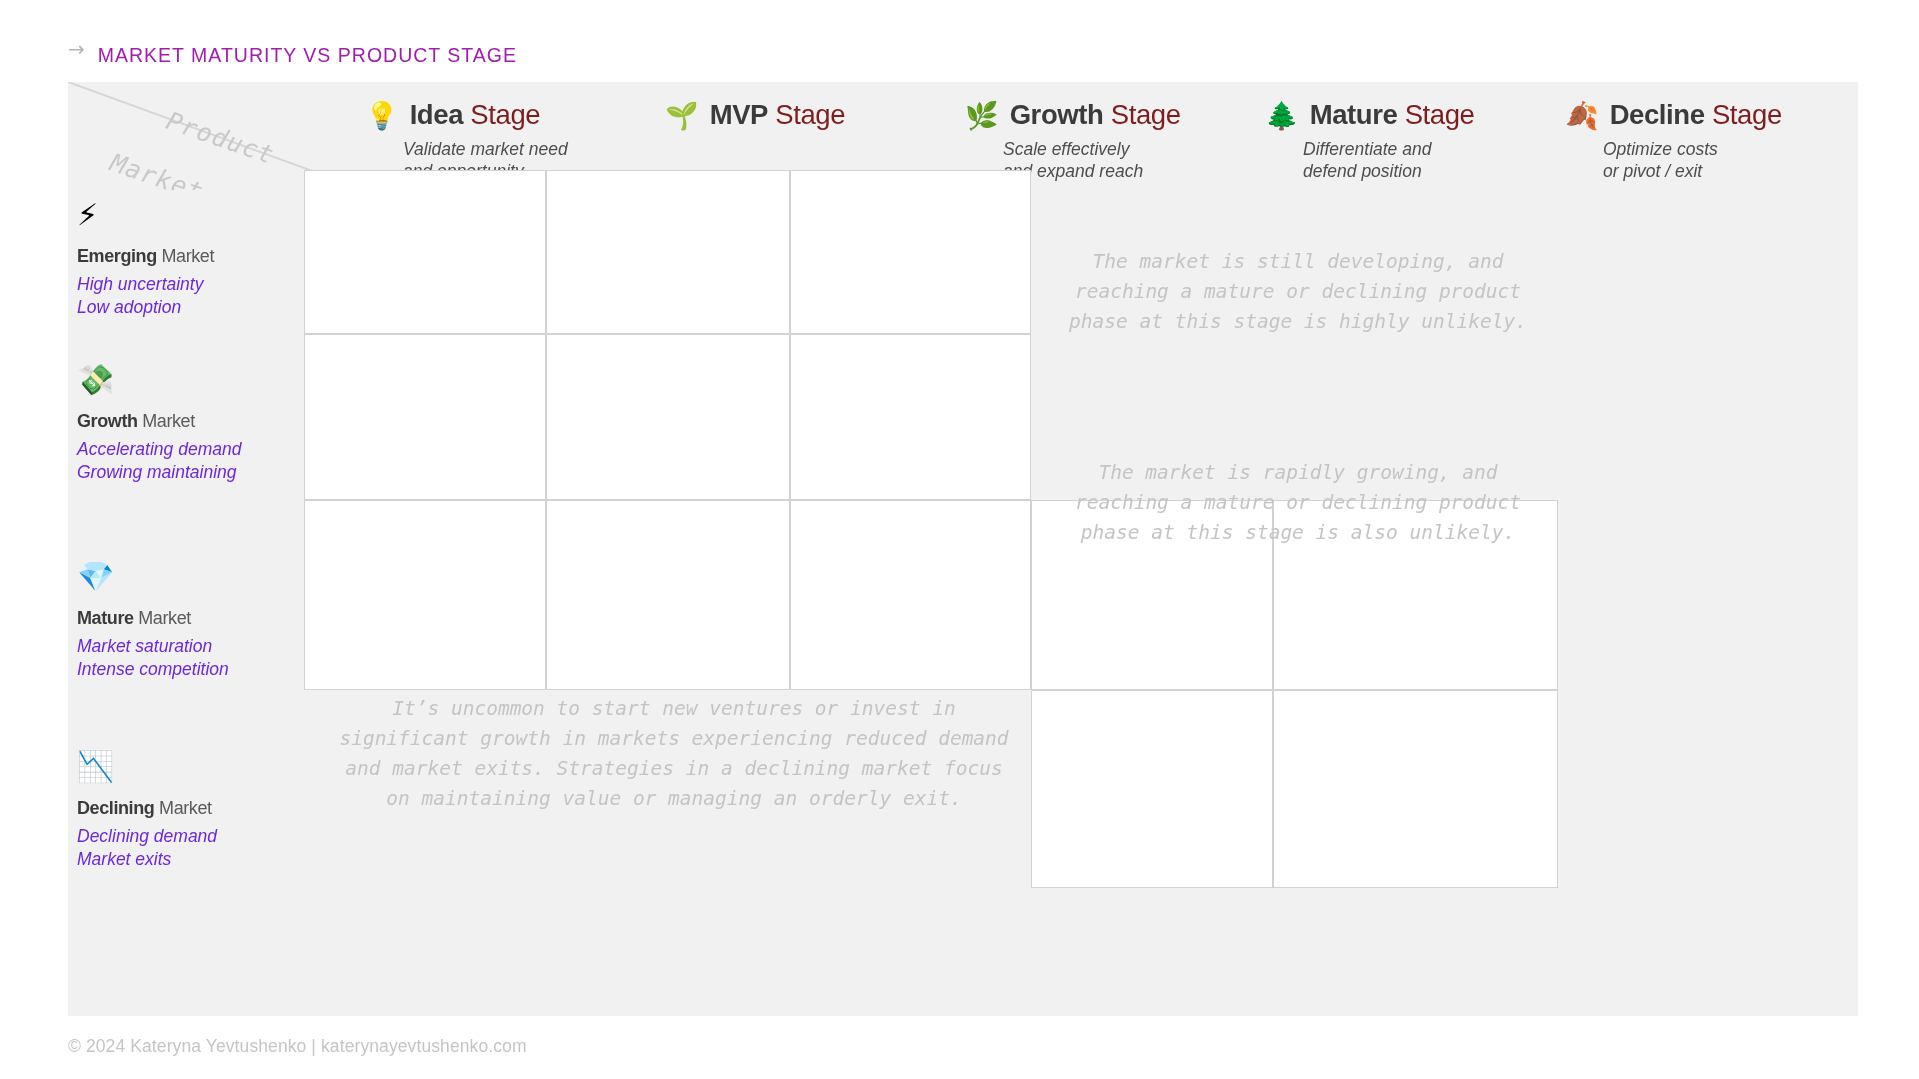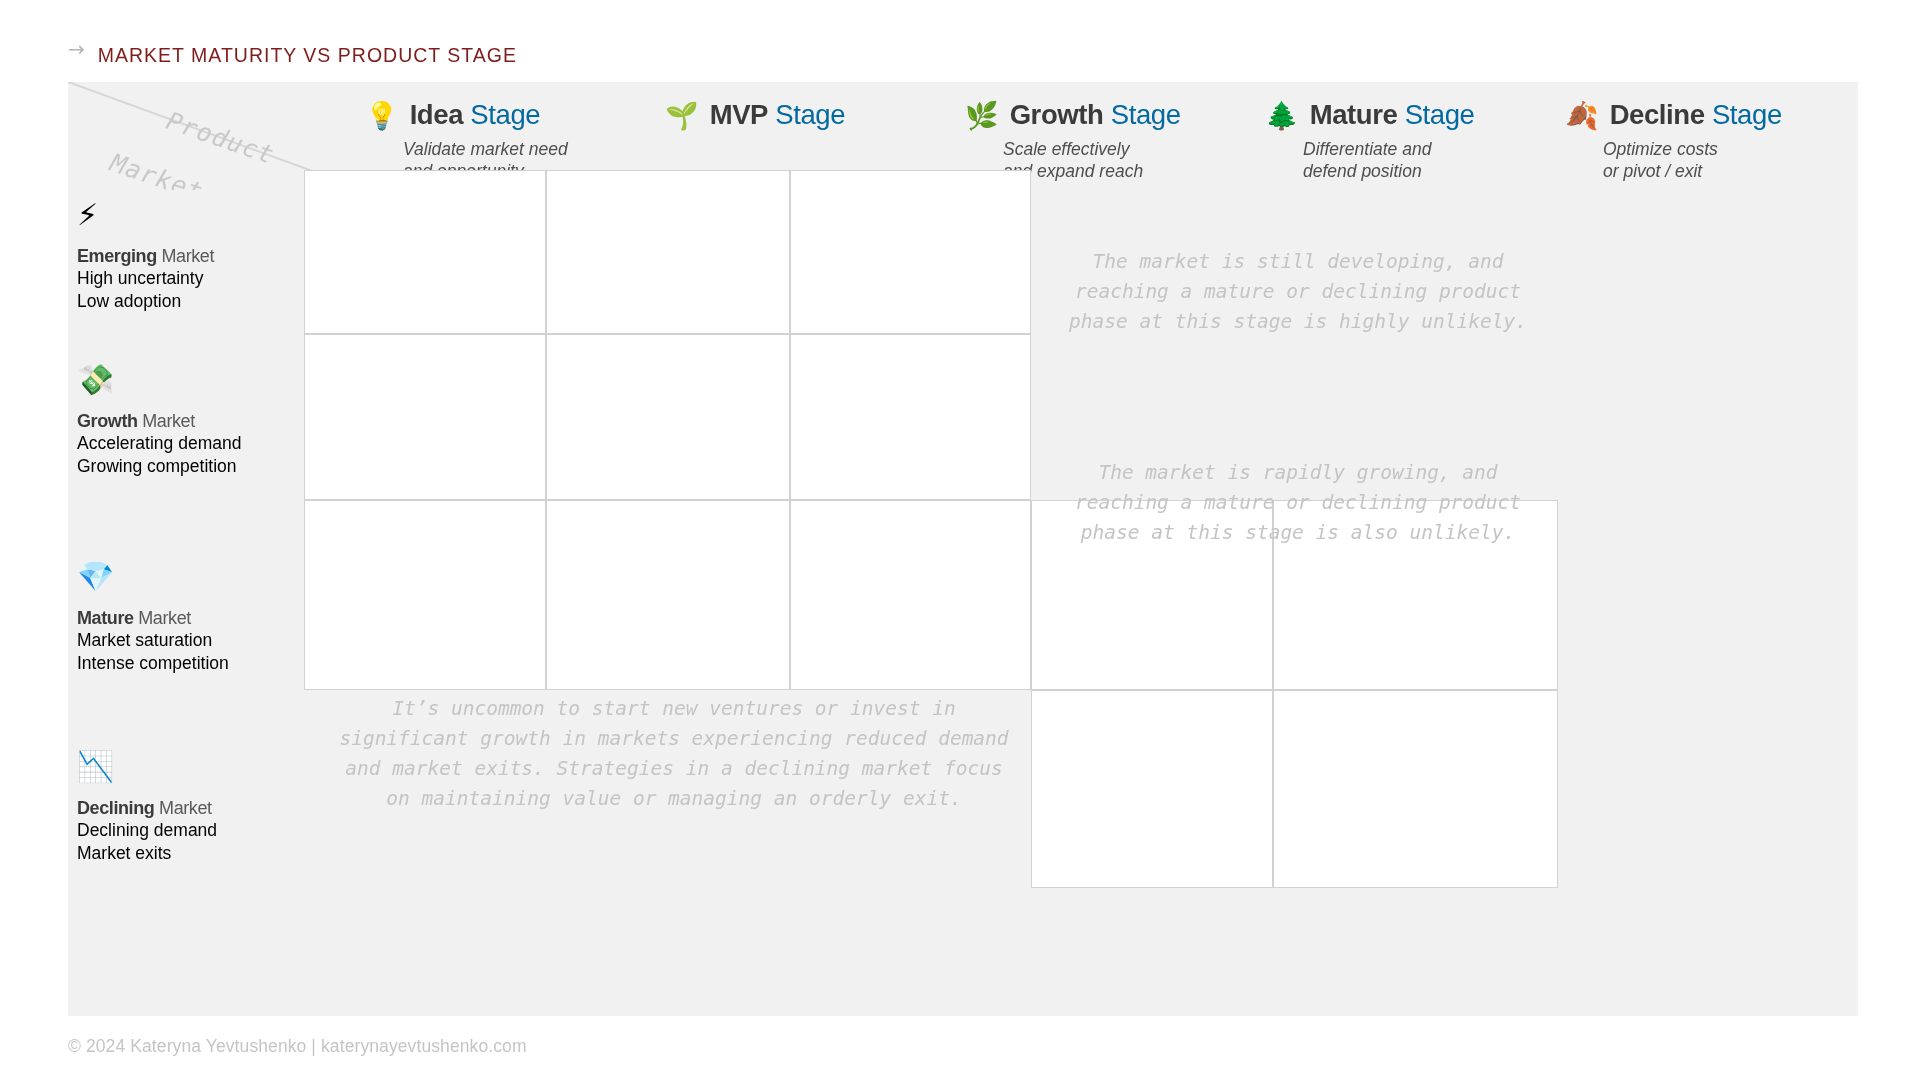--- a/index.html
+++ b/index.html
@@ -27,21 +27,21 @@
   }
   #breadcrumb .arrow {
     font-size: 20px;
     color: #b4b4b4;
     line-height: 1;
     font-family: "DejaVu Sans", sans-serif;
   }
   #breadcrumb .crumb-text {
     font-size: 19.5px;
     letter-spacing: 1.0px;
-    color: #7f1d1d;
+    color: #a21caf;
     font-weight: 400;
     margin-top: 12px;
   }
 
   
   #panel {
     position: absolute;
     left: 68px;
     top: 82px;
     width: 1790px;
@@ -117,21 +117,21 @@
     letter-spacing: -0.4px;
     white-space: nowrap;
   }
   .colhead .title b {
     font-weight: 700;
     color: #3b3b3b;
     margin-top: 36px;
   }
   .colhead .title span {
     font-weight: 400;
-    color: #0369a1;
+    color: #7f1d1d;
   }
   .colhead .sub {
     margin-top: 4px;
     margin-left: 38px;
     font-size: 17.5px;
     font-style: italic;
     color: #4e4e4e;
     line-height: 1.26;
     white-space: pre-line;
   }
@@ -158,22 +158,24 @@
   }
   .rowhead .title b {
     font-weight: 700;
     color: #3b3b3b;
   }
   .rowhead .title span {
     font-weight: 400;
     color: #5a5a5a;
   }
   .rowhead .sub {
+    margin-top: 6px;
     font-size: 17.5px;
-    color: #000000;
+    font-style: italic;
+    color: #6d28d9;
     line-height: 1.3;
     white-space: pre-line;
   }
 
   
   .cell {
     position: absolute;
     background: #ffffff;
     border: 1.5px solid #d2d2d2;
     box-sizing: border-box;
@@ -267,21 +269,21 @@
     <span class="emoji">⚡</span>
     <div class="title"><b>Emerging</b> <span>Market</span></div>
     <div class="sub">High uncertainty
 Low adoption</div>
   </div>
 
   <div class="rowhead" style="top:283px;">
     <span class="emoji">💸</span>
     <div class="title"><b>Growth</b> <span>Market</span></div>
     <div class="sub">Accelerating demand
-Growing competition</div>
+Growing maintaining</div>
   </div>
 
   <div class="rowhead" style="top:480px;">
     <span class="emoji">💎</span>
     <div class="title"><b>Mature</b> <span>Market</span></div>
     <div class="sub">Market saturation
 Intense competition</div>
   </div>
 
   <div class="rowhead" style="top:670px;">

